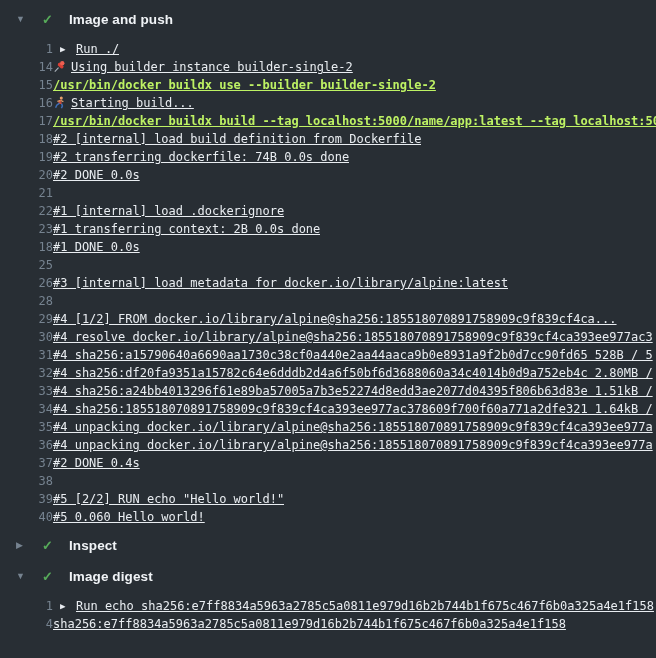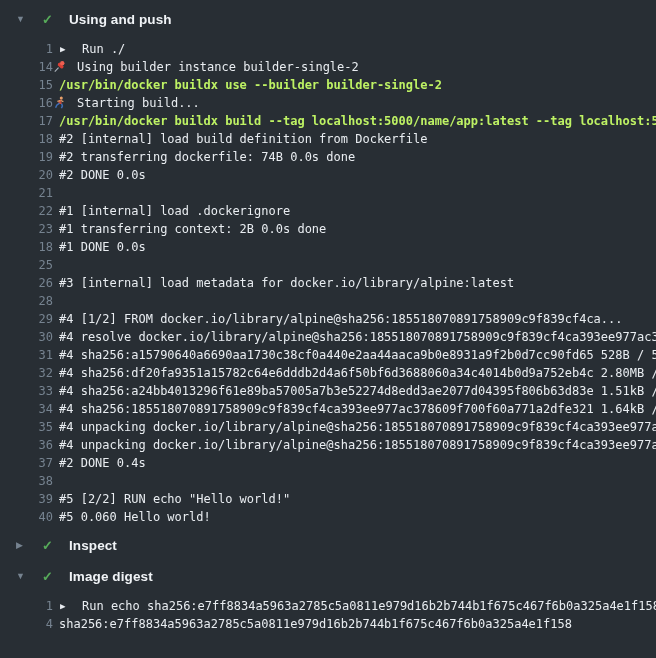--- a/index.html
+++ b/index.html
@@ -48,23 +48,24 @@
     font-size:12px;
     white-space:pre;
   }
   .gutter{
     flex:0 0 53px;
     text-align:right;
     color:#768390;
     cursor:pointer;
   }
   .line-text{
-    margin-left:6px;
+    margin-left:0;
     color:#e9edf1;
     overflow:hidden;
+    text-decoration:underline;
   }
   .log-line.command .line-text{
     color:#bef264;
     font-weight:700;
   }
   .run-chevron{
     margin-left:7px;
     margin-right:7px;
     width:9px;
     font-size:9px;
@@ -81,21 +82,21 @@
 </style>
 </head>
 <body>
 
 <div class="page">
   <div id="sections-root">
   <section class="log-section">
     <div class="section-header">
       <span class="tri">▼</span>
       <span class="check">✓</span>
-      <span class="section-title">Using and push</span>
+      <span class="section-title">Image and push</span>
     </div>
     <div class="section-lines">
   <div class="log-line">
     <span class="gutter">1</span>
     <span class="run-chevron">▶</span><span class="line-text">Run ./</span>
   </div>
 
   <div class="log-line">
     <span class="gutter">14</span>
     <span class="line-icon"><svg viewBox="0 0 16 16" width="13" height="13">

